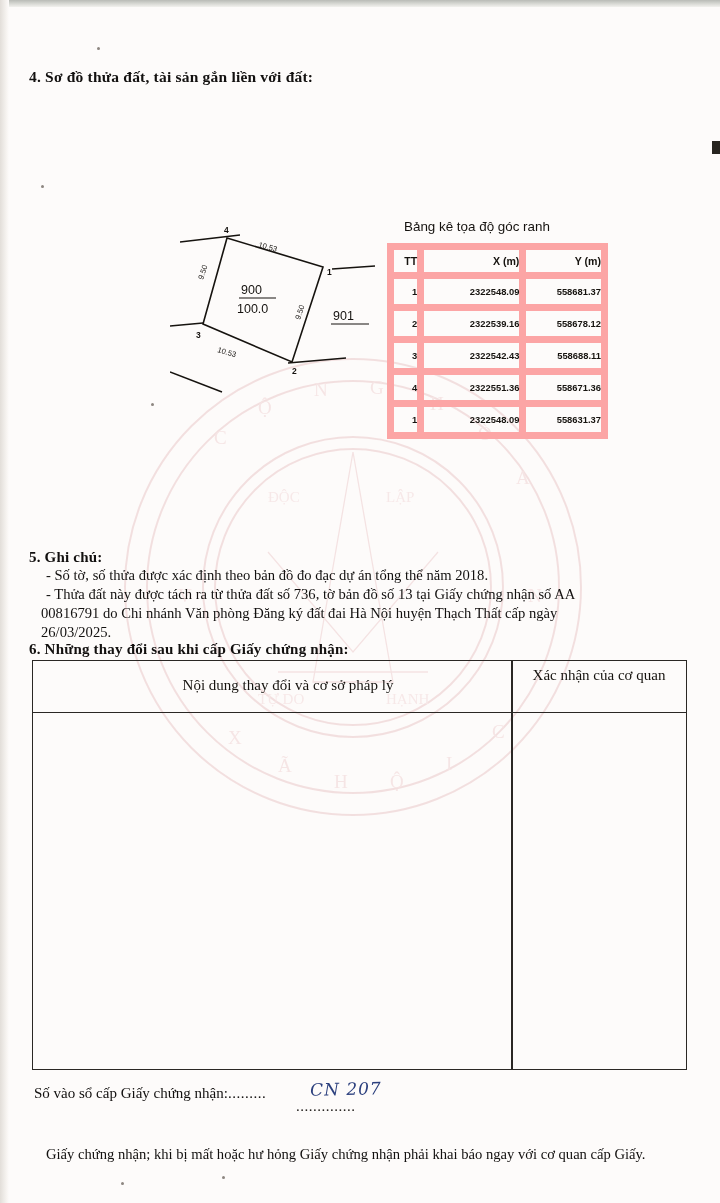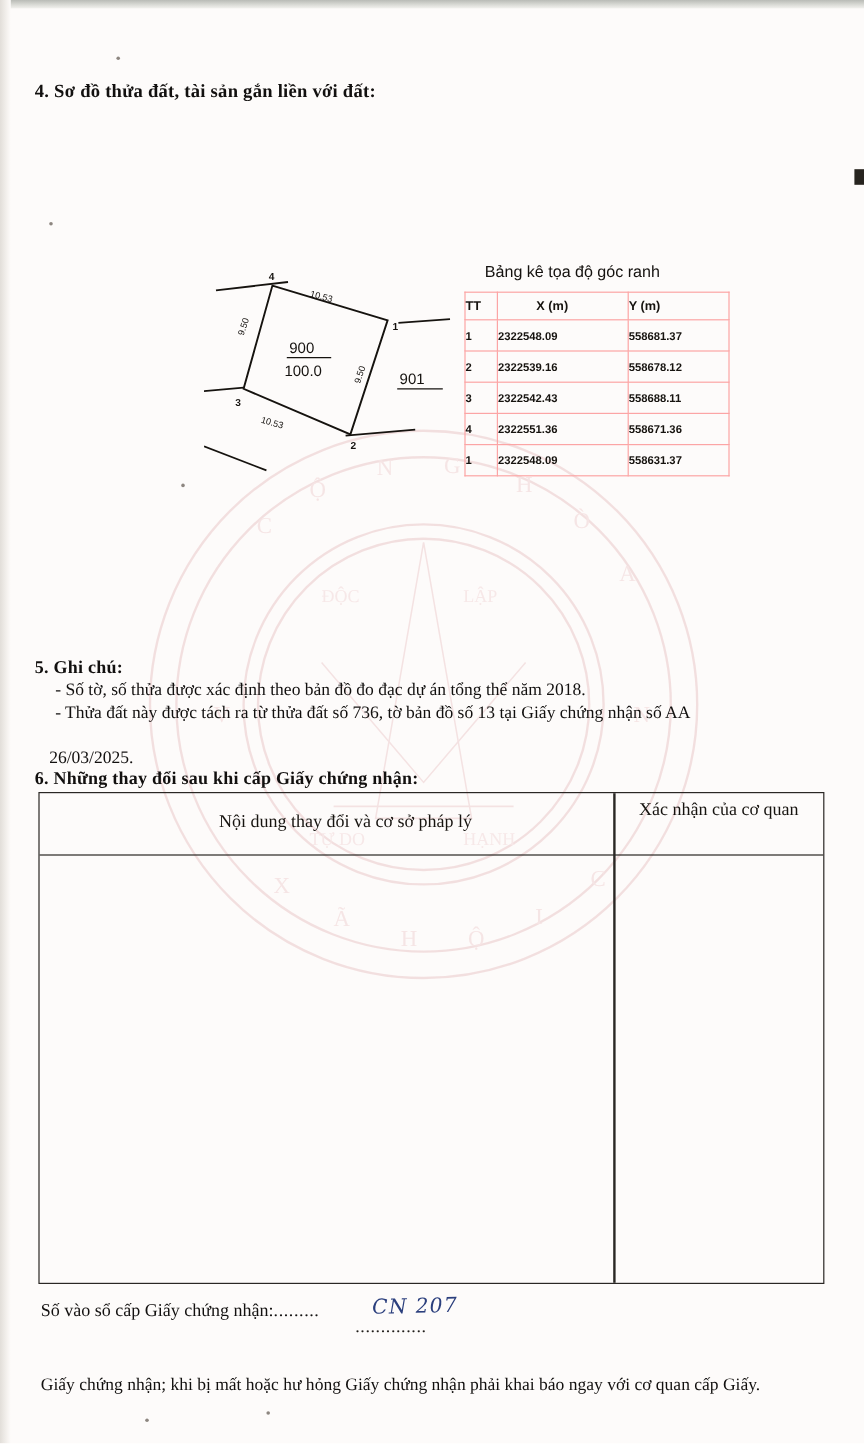--- a/index.html
+++ b/index.html
@@ -92,22 +92,22 @@
   }
   table.coord {
     position: absolute;
     left: 387px; top: 243px;
     width: 221px;
     border-collapse: collapse;
     font-family: "Liberation Sans", sans-serif;
     background: transparent;
   }
   table.coord th, table.coord td {
-    border: 1px solid #fca5a5;
-    text-align: left;
+    border: 7px solid #fca5a5;
+    text-align: right;
     color: #16130f;
     background: transparent;
   }
   table.coord th {
     font-size: 10.6px;
     font-weight: bold;
     height: 22px;
     padding: 0;
   }
   table.coord td {
@@ -169,21 +169,21 @@
     transform: rotate(-1.4deg);
   }
   .hw-underline-dots {
     position: absolute;
     left: 296px; top: 1098px;
     font-size: 15px;
     color: #201d1a;
     letter-spacing: .5px;
   }
   #warn-1 { left: 34px; top: 1126px; font-size: 14.6px; }
-  #warn-2 { left: 34px; top: 1146px; font-size: 14.6px; }
+  #warn-2 { left: 46px; top: 1146px; font-size: 14.6px; }
 </style>
 </head>
 <body>
 
 <div class="page">
 
   <div class="scan-top-band"></div>
   <div class="scan-left-strip"></div>
   <div class="scan-edge-mark"></div>
   <div class="speck" style="left:97px;top:47px;width:3px;height:3px;"></div>
@@ -296,20 +296,21 @@
         <td>1</td>
         <td>2322548.09</td>
         <td>558631.37</td>
       </tr>
     </tbody>
   </table>
 
   <div class="heading" id="sec5-heading">5. Ghi chú:</div>
   <div class="note-line" id="note-1">- Số tờ, số thửa được xác định theo bản đồ đo đạc dự án tổng thể năm 2018.</div>
   <div class="note-line" id="note-2">- Thửa đất này được tách ra từ thửa đất số 736, tờ bản đồ số 13 tại Giấy chứng nhận số AA</div>
+  <div class="note-line" id="note-3">00816791 do Chi nhánh Văn phòng Đăng ký đất đai Hà Nội huyện Thạch Thất cấp ngày</div>
   <div class="note-line" id="note-4">26/03/2025.</div>
 
   <div class="heading" id="sec6-heading">6. Những thay đổi sau khi cấp Giấy chứng nhận:</div>
 
   <div class="changes-table">
     <div class="changes-head">
       <div class="ch-col-left">Nội dung thay đổi và cơ sở pháp lý</div>
       <div class="ch-col-right">
         <div>Xác nhận của cơ quan</div>
       </div>

